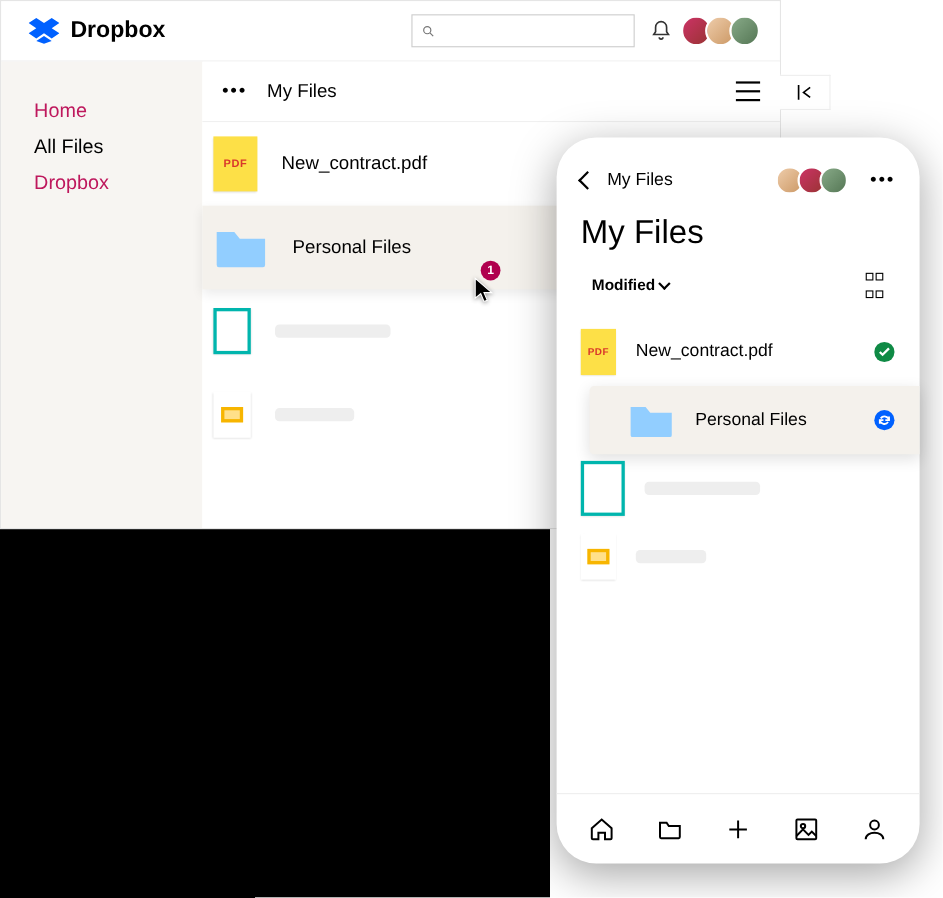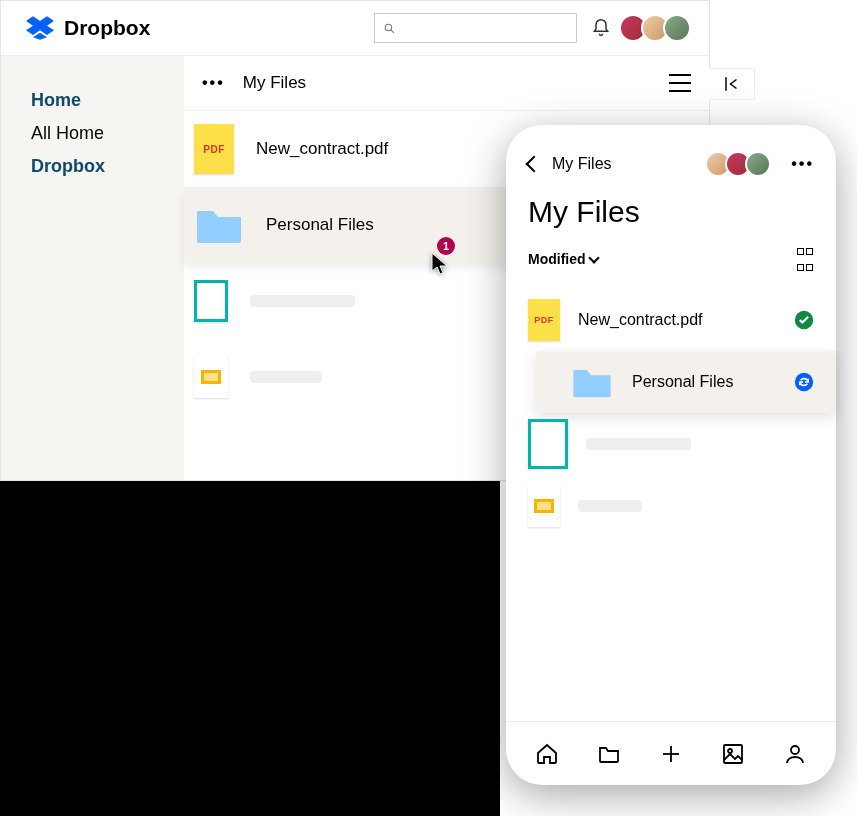--- a/index.html
+++ b/index.html
@@ -26,21 +26,21 @@
     padding-left:8px; color:#888;
   }
   .search svg { width:13px; height:13px; }
   .bell { width:20px; height:20px; color:#444; }
   .avatars-top { display:flex; }
   .avatars-top .av { width:28px; height:28px; border-radius:50%; border:2px solid #fff; margin-left:-6px; }
   .sidebar {
     position:absolute; left:0; top:55px; bottom:0; width:183px;
     background:#f7f5f2; padding:28px 0 0 30px; font-size:18px;
   }
-  .sidebar div { padding:6px 0; color:#0c4a6e; cursor:pointer;font-weight:bold; }
+  .sidebar div { padding:6px 0; color:#be185d; cursor:pointer; }
   .sidebar div.active { color:#000; font-weight:500; }
   .main {
     position:absolute; left:183px; right:0; top:55px; bottom:0; background:#fff;
   }
   .main-head {
     height:55px; display:flex; align-items:center; padding:0 18px; gap:18px;
     border-bottom:1px solid #f0f0f0;
   }
   .dots { font-weight:700; letter-spacing:2px; }
   .main-title { font-weight:500; font-size:17px; }
@@ -71,21 +71,21 @@
     background:#fff; border-radius:36px; box-shadow:0 10px 40px rgba(0,0,0,.35);
     padding:26px 0 0 0; display:flex; flex-direction:column;
   }
   .m-head { display:flex; align-items:center; padding:0 22px; gap:12px; }
   .back { width:12px; height:12px; border-left:2px solid #000; border-bottom:2px solid #000; transform:rotate(45deg); }
   .m-head .crumb { font-size:16px; }
   .m-avatars { margin-left:auto; display:flex; }
   .m-avatars .av { width:26px; height:26px; border-radius:50%; border:2px solid #fff; margin-left:-6px; }
   .m-more { margin-left:8px; font-weight:700; letter-spacing:2px; }
   .m-title { font-size:30px; font-weight:500; padding:18px 22px 14px; }
-  .m-sort { display:flex; align-items:center; justify-content:space-between; padding:0 22px 10px; font-size:14px; font-weight:600; }
+  .m-sort { display:flex; align-items:center; justify-content:space-between; padding:0 32px 10px; font-size:14px; font-weight:600; }
   .chev { display:inline-block; width:8px;height:8px;border-right:2px solid #000;border-bottom:2px solid #000; transform:rotate(45deg); margin-left:4px; position:relative; top:-2px;}
   .grid-ic span{display:inline-block;width:7px;height:7px;border:1.5px solid #000;margin:1px;}
   .m-list { flex:1; padding-top:4px; }
   .m-row { display:flex; align-items:center; height:62px; padding:0 22px; gap:18px; position:relative; }
   .m-row.hover { background:#f4f1ec; box-shadow:0 4px 14px rgba(0,0,0,.12); padding-left:34px; margin-left:30px; border-radius:4px 0 0 4px;}
   .m-row .file-icon{ width:32px; height:42px; font-size:9px;}
   .m-row .folder-icon{ width:44px;height:34px;}
   .status{ margin-left:auto; width:20px;height:20px; }
   .m-tabbar { height:64px; border-top:1px solid #eee; display:flex; align-items:center; justify-content:space-around; padding:0 10px; }
   .m-tabbar svg { width:24px; height:24px; }
@@ -119,21 +119,21 @@
       </svg>
     <div class="avatars-top">
       <div class="av a1"></div>
       <div class="av a2"></div>
       <div class="av a3"></div>
     </div>
   </div>
 
   <div class="sidebar">
     <div>Home</div>
-    <div class="active">All Home</div>
+    <div class="active">All Files</div>
     <div>Dropbox</div>
   </div>
 
   <div class="main">
     <div class="main-head">
       <span class="dots">•••</span>
       <span class="main-title">My Files</span>
       <div class="hamburger">
           <span></span>
           <span></span>

